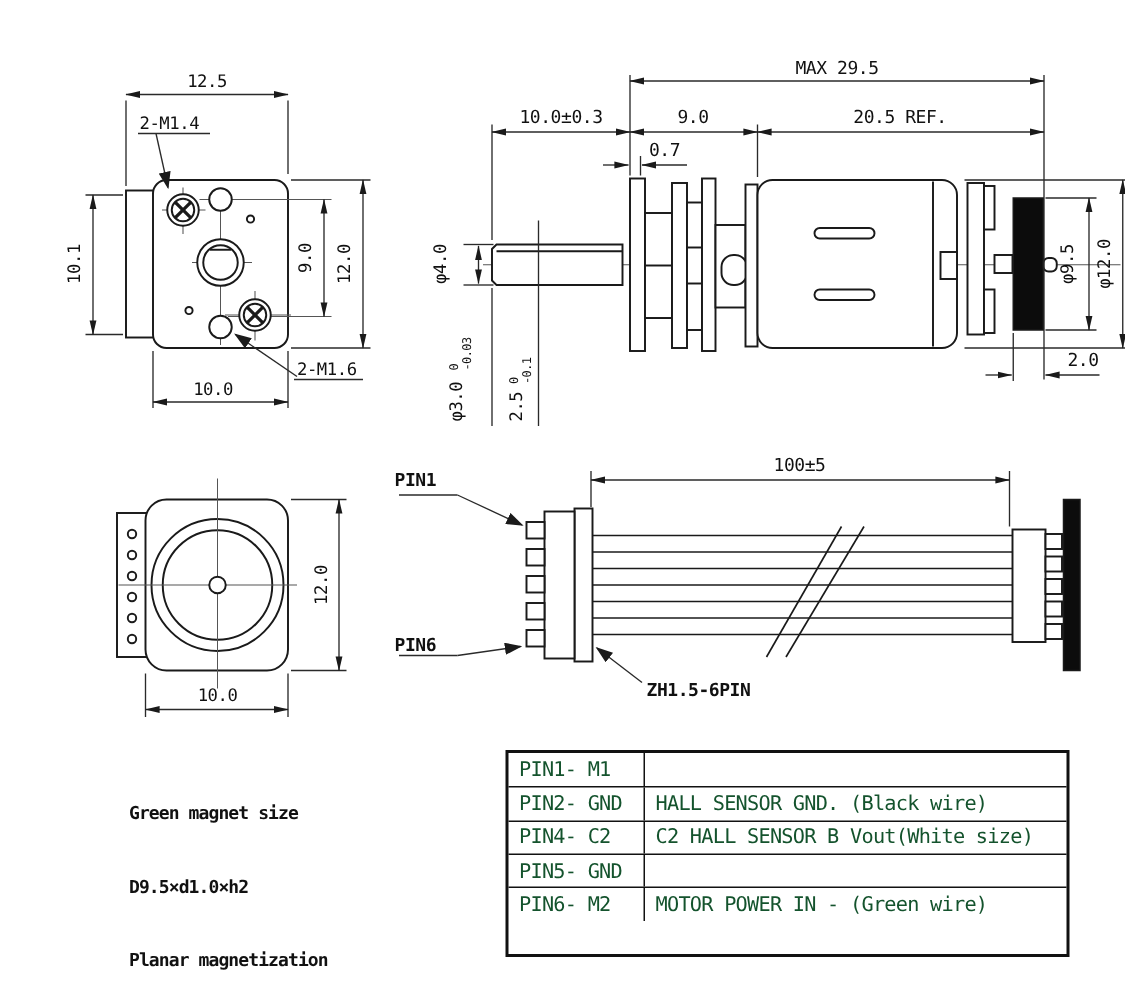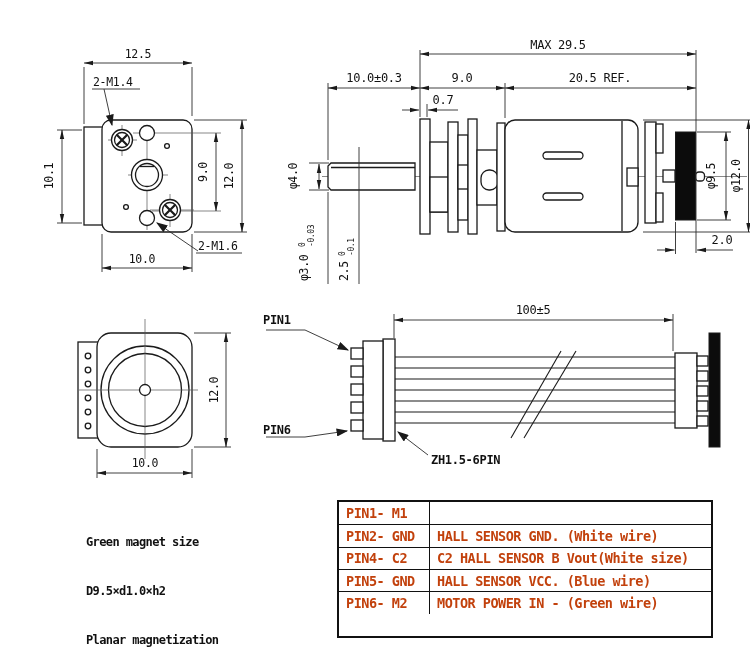--- a/index.html
+++ b/index.html
@@ -21,21 +21,21 @@
   .mid{text-anchor:middle;}
   
   .notes{position:absolute;left:86px;top:501px;font-size:12px;font-weight:bold;
          line-height:16.4px;letter-spacing:-0.6px;color:#111;white-space:pre;}
   
   .pin-table{position:absolute;left:337px;top:500px;width:376px;height:138px;
              border:2px solid #111;box-sizing:border-box;display:grid;
              grid-template-rows:repeat(6,1fr);background:#fff;}
   .pin-row{display:grid;grid-template-columns:91px 1fr;border-top:1.6px solid #111;}
   .pin-row:first-child{border-top:none;}
-  .pin-cell{font-size:13.5px;font-weight:bold;letter-spacing:-0.5px;color:#c2410c;
+  .pin-cell{font-size:13.5px;font-weight:normal;letter-spacing:-0.5px;color:#14532d;
             padding-left:7px;display:flex;align-items:center;white-space:nowrap;overflow:hidden;}
   .pin-cell.pin{border-right:1.6px solid #111;}
 </style>
 </head>
 <body>
 
 <div class="stage">
 <svg width="750" height="658" viewBox="0 0 750 658">
   <defs>
     <marker id="aE" viewBox="0 0 10 6" refX="9.5" refY="3" markerWidth="11" markerHeight="6.6" orient="auto-start-reverse">
@@ -290,28 +290,27 @@
   <div>Planar magnetization</div>
   
 </div>
 
 <div class="pin-table">
   <div class="pin-row">
     <div class="pin-cell pin">PIN1- M1</div>
   </div>
   <div class="pin-row">
     <div class="pin-cell pin">PIN2- GND</div>
-    <div class="pin-cell">HALL SENSOR GND. (White wire)</div>
+    <div class="pin-cell">HALL SENSOR GND. (Black wire)</div>
   </div>
   <div class="pin-row">
     <div class="pin-cell pin">PIN4- C2</div>
     <div class="pin-cell">C2 HALL SENSOR B Vout(White size)</div>
   </div>
   <div class="pin-row">
     <div class="pin-cell pin">PIN5- GND</div>
-    <div class="pin-cell">HALL SENSOR VCC. (Blue wire)</div>
   </div>
   <div class="pin-row">
     <div class="pin-cell pin">PIN6- M2</div>
     <div class="pin-cell">MOTOR POWER IN - (Green wire)</div>
   </div>
 </div>
 </div>
 
 </body></html>

